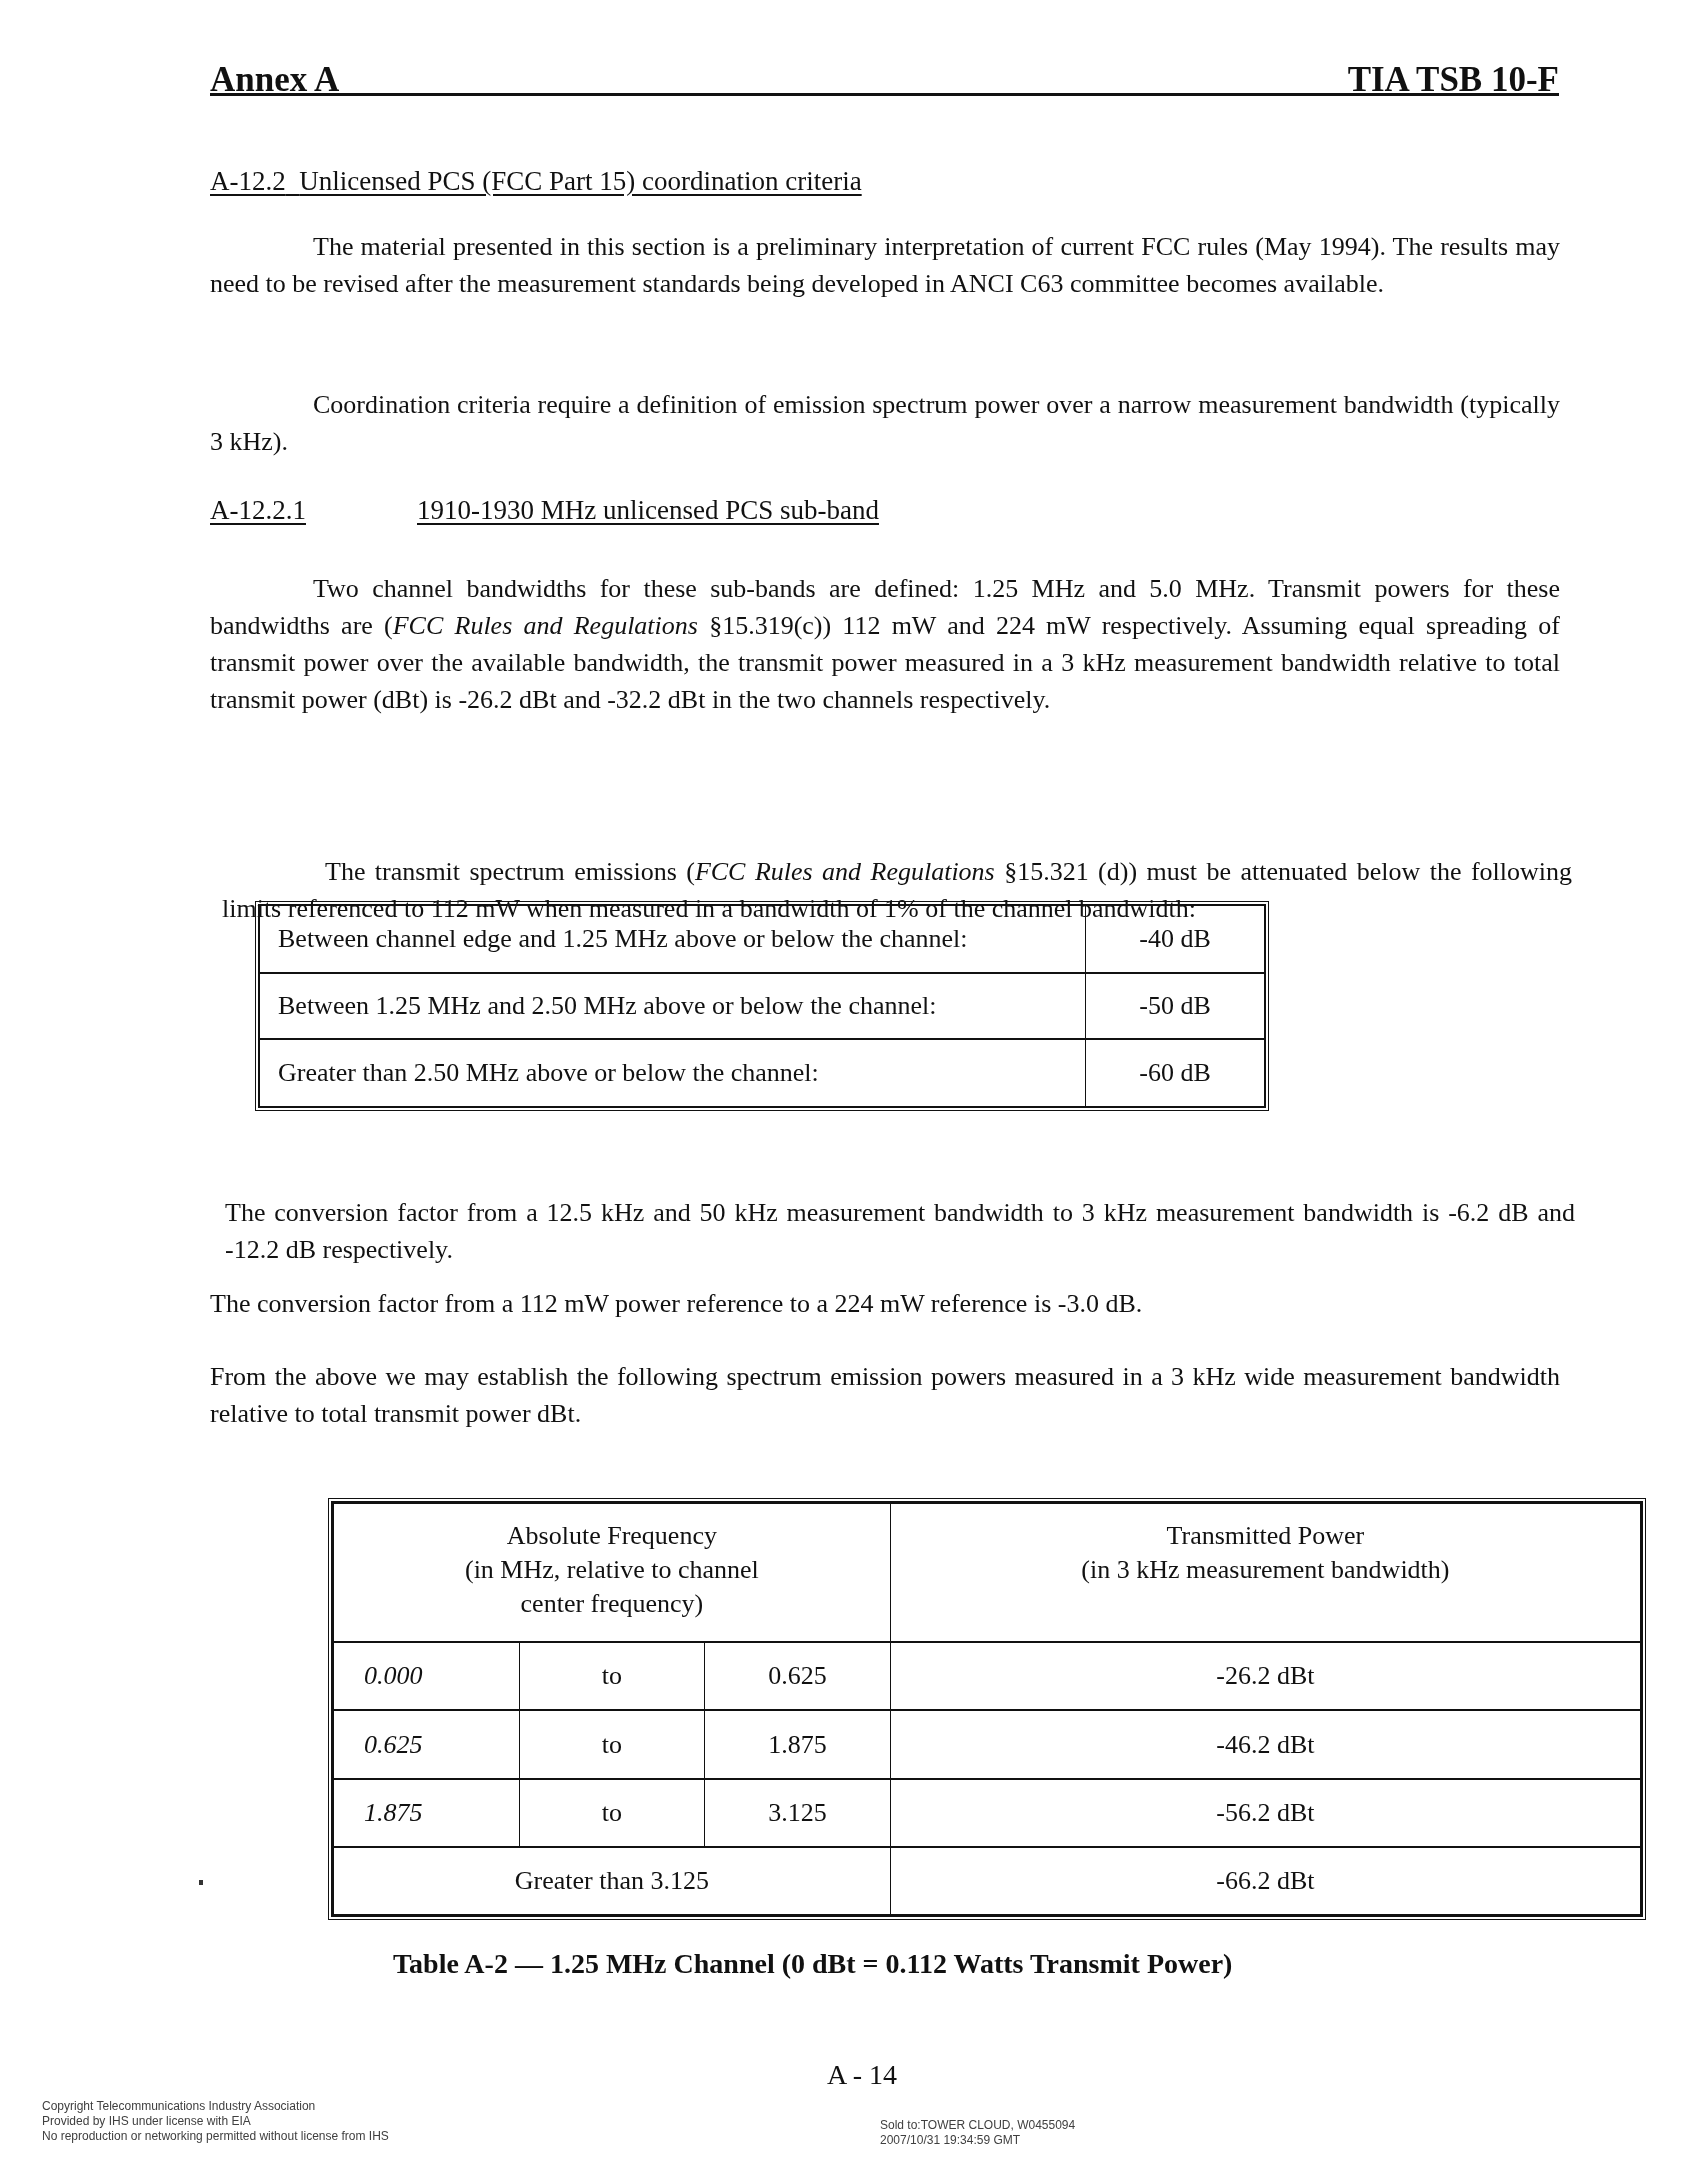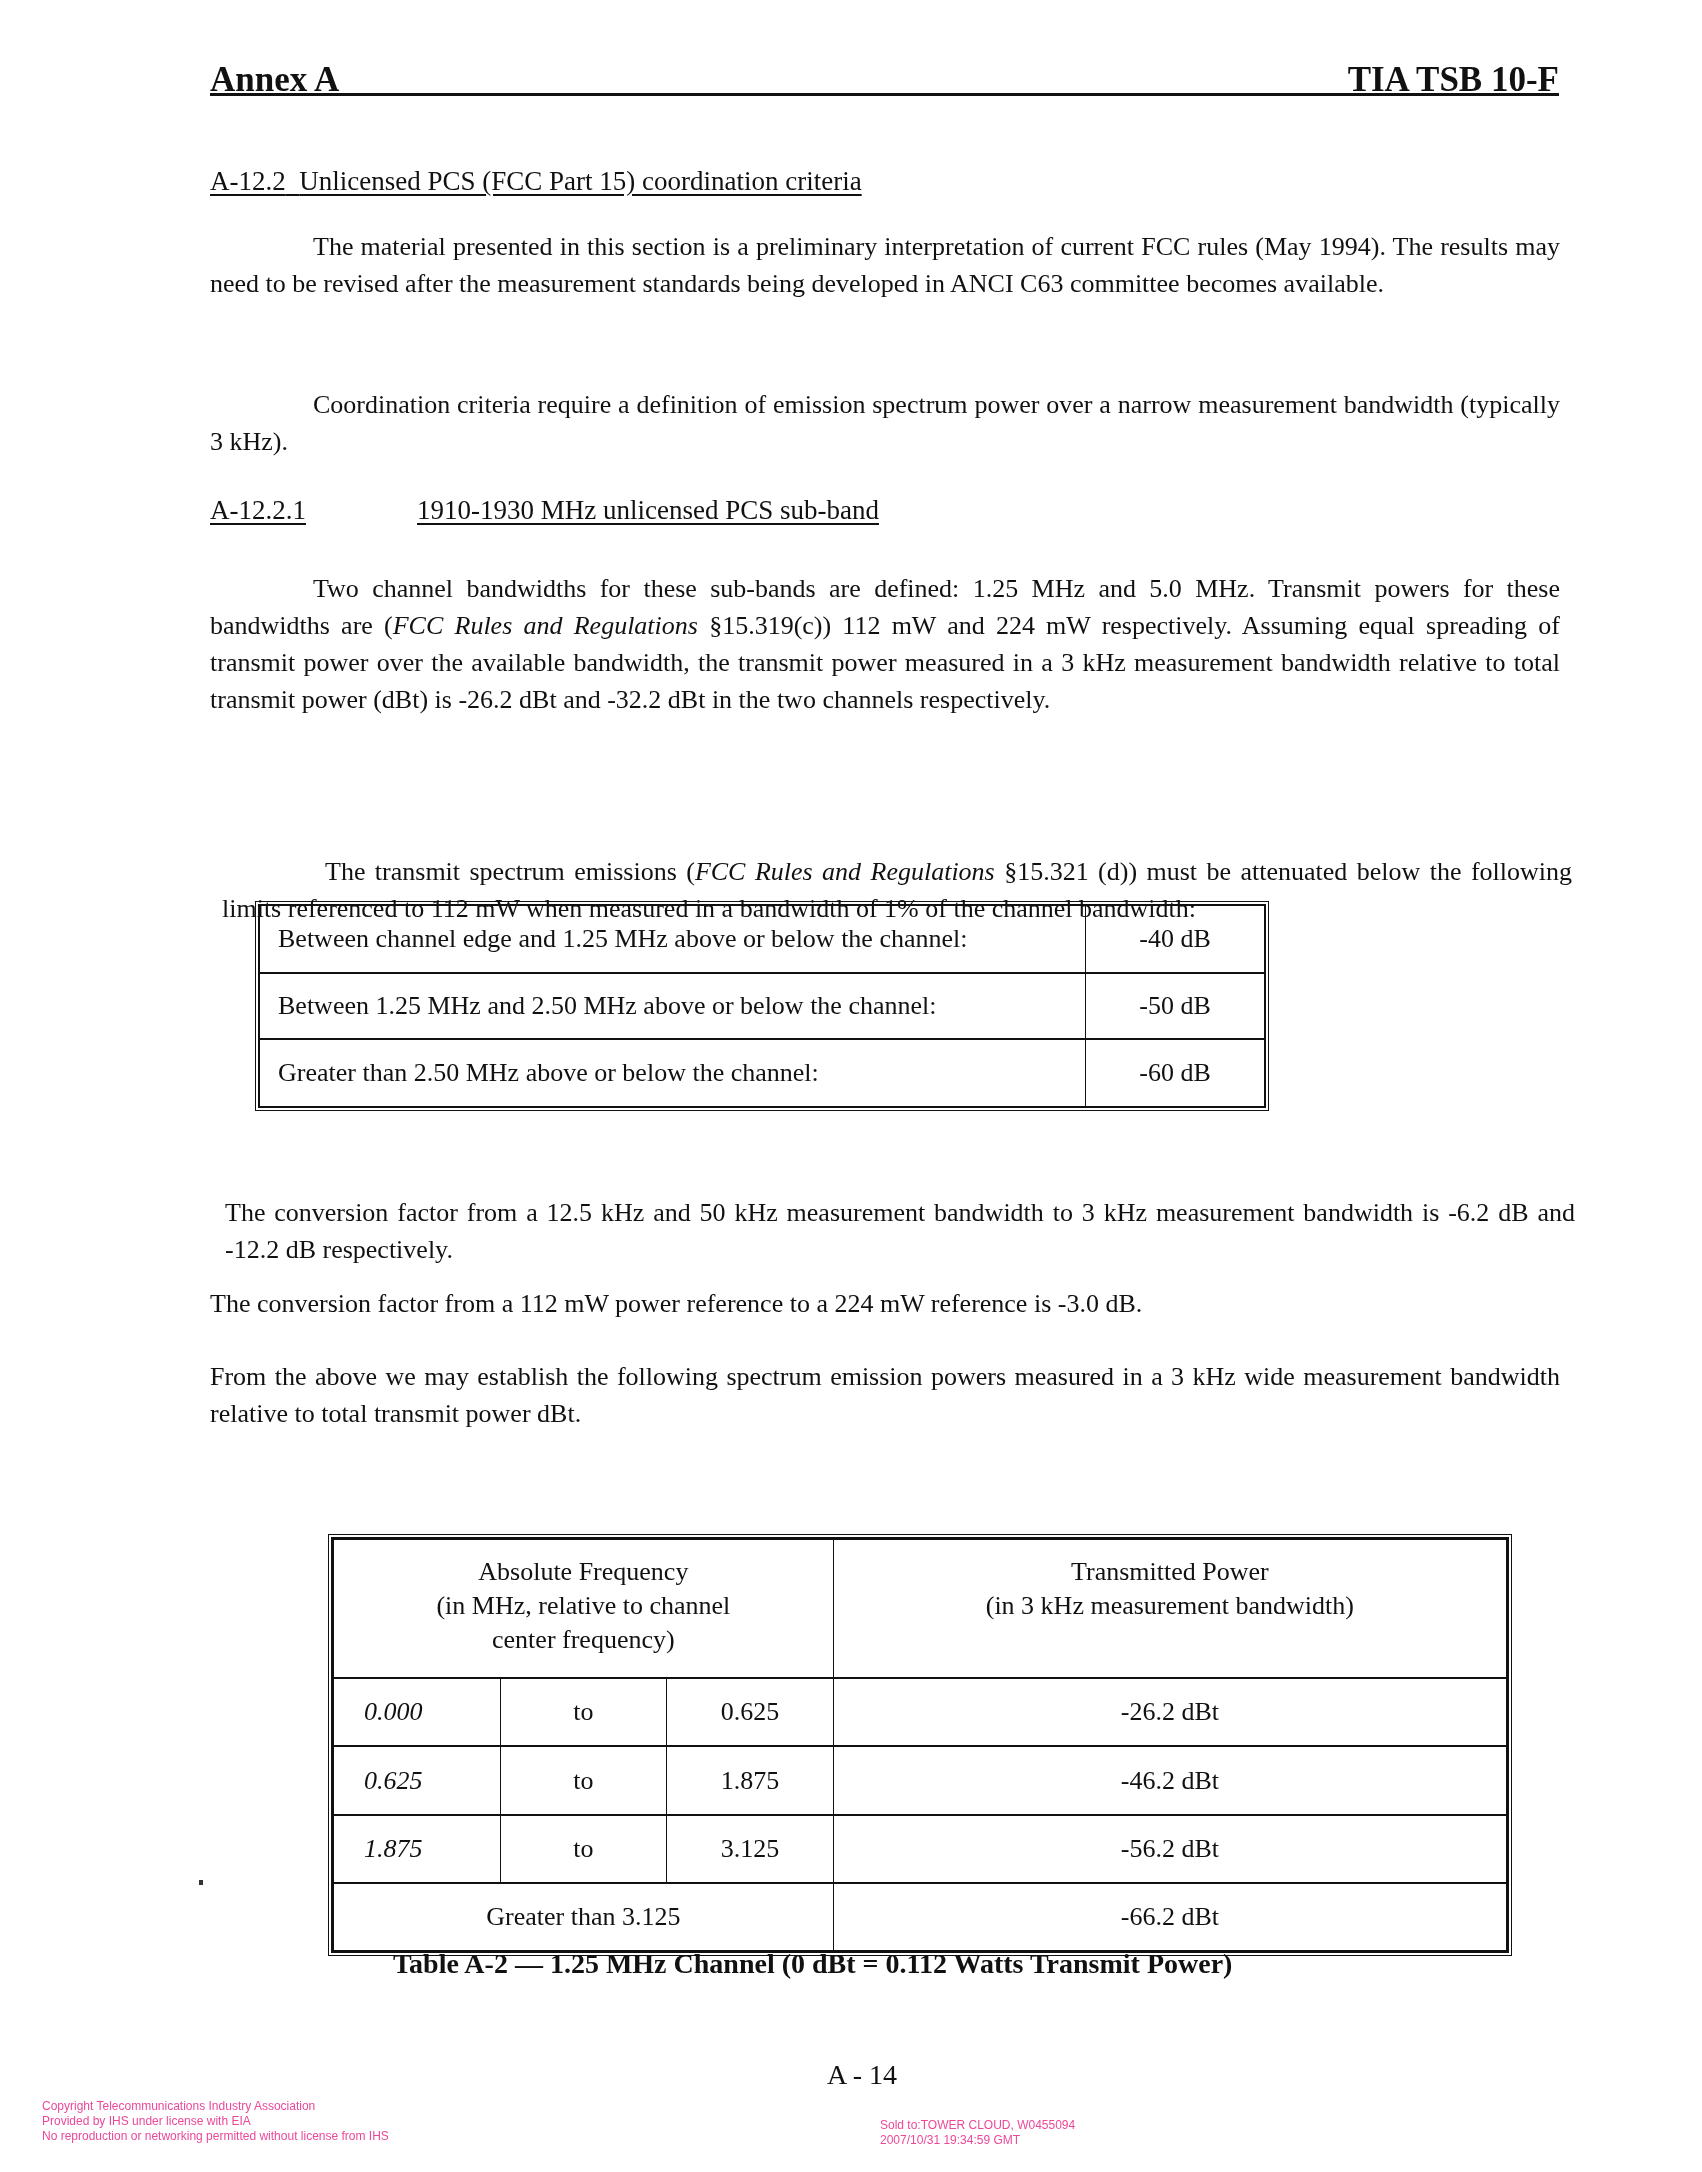--- a/index.html
+++ b/index.html
@@ -36,43 +36,42 @@
     .t1 table { width: 100%; height: 100%; border-collapse: collapse; }
     .t1 td {
       border-bottom: 2.5px solid #111; font-size: 26px; padding: 0 18px;
       height: 33%;
     }
     .t1 tr:last-child td { border-bottom: none; }
     .t1 td.val { border-left: 1px solid #111; width: 178px; text-align: center; padding: 0; font-family: Liberation Serif, serif; }
 
     
     .t2 {
-      left: 331px; top: 1501px; width: 1178px; height: 416px;
+      left: 331px; top: 1501px; width: 1312px; height: 416px;
       border: 2px double #111; outline: 1.5px solid #111; outline-offset: 2px;
       box-sizing: border-box;
-      margin-top: 36px;
     }
     .t2 table { width: 100%; height: 100%; border-collapse: collapse; table-layout: fixed; }
     .t2 td, .t2 th {
       border: 1px solid #111; font-size: 26px; font-weight: normal;
       text-align: center; vertical-align: middle; line-height: 34px;
     }
     .t2 tr.rowline td { border-bottom: 2.5px solid #111; }
     .t2 th { border-bottom: 2.5px solid #111; height: 121px; vertical-align: top; padding-top: 15px; }
     .t2 td.left-col { text-align: left; padding-left: 30px; font-style: italic; }
 
     .caption {
       left: 393px; top: 1948px; font-size: 28px; font-weight: bold;
     }
     .page-number {
       left: 827px; top: 2059px; font-size: 28px;
     }
     .footer {
       font-family: "Liberation Sans", "DejaVu Sans", sans-serif;
-      font-size: 12px; line-height: 15px; color: #ec4899;
+      font-size: 12px; line-height: 15px; color: #404040;
     }
     .footer-left { left: 42px; top: 2099px; }
     .footer-right { left: 880px; top: 2118px; }
     .speck { background: #333; }
   </style>
 </head>
 <body>
 
 <div class="abs header-left">Annex A</div>
 <div class="abs header-right">TIA TSB 10-F</div>

